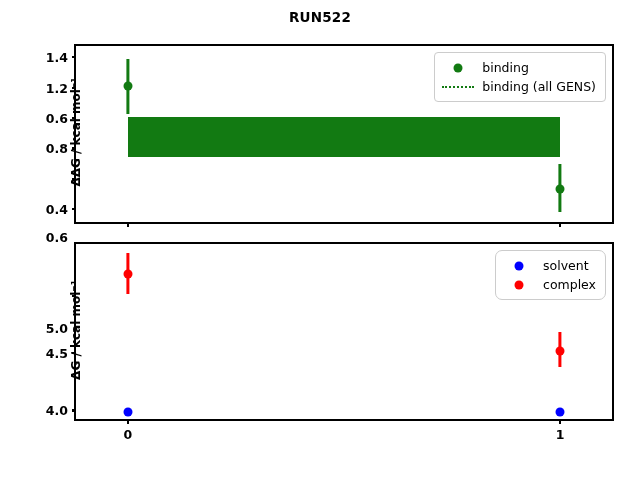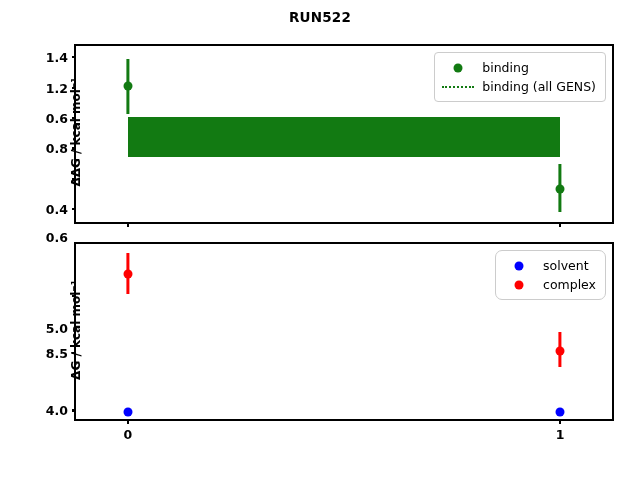--- a/index.html
+++ b/index.html
@@ -279,21 +279,21 @@
         <div class="legend-row">
           <span class="legend-handle">
             <span class="lh-dot" style="background: rgb(255, 0, 0);"></span>
           </span>
           <span class="legend-label">complex</span>
         </div>
       </div>
   <div class="ytick" style="top: 50.9425px;"></div>
       <div class="ytick-label" style="top: 52.0425px; margin-top: 32px;">5.0</div>
       <div class="ytick" style="top: 108.132px;"></div>
-      <div class="ytick-label" style="top: 109.232px;">8.5</div>
+      <div class="ytick-label" style="top: 109.232px;">4.5</div>
       <div class="ytick" style="top: 165.322px;"></div>
       <div class="ytick-label" style="top: 166.422px;">4.0</div>
       <div class="xtick" style="left: 50.771px;"></div>
       <div class="xtick-label" style="left: 51.871px;">0</div>
       <div class="xtick" style="left: 483.029px;"></div>
       <div class="xtick-label" style="left: 484.129px;">1</div>
     </div>
 
 </div>
 

